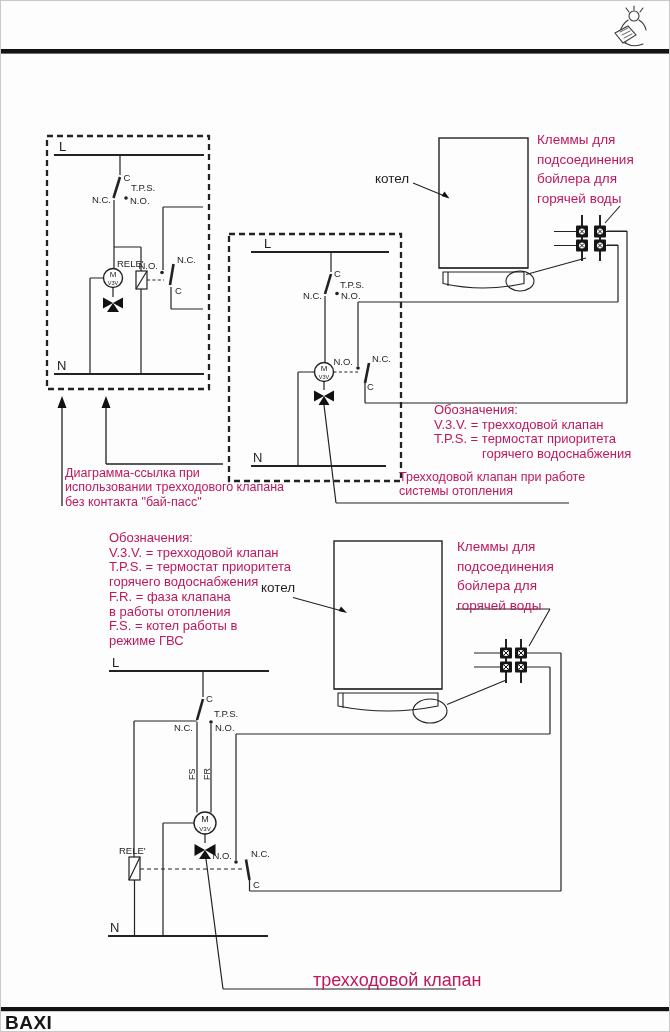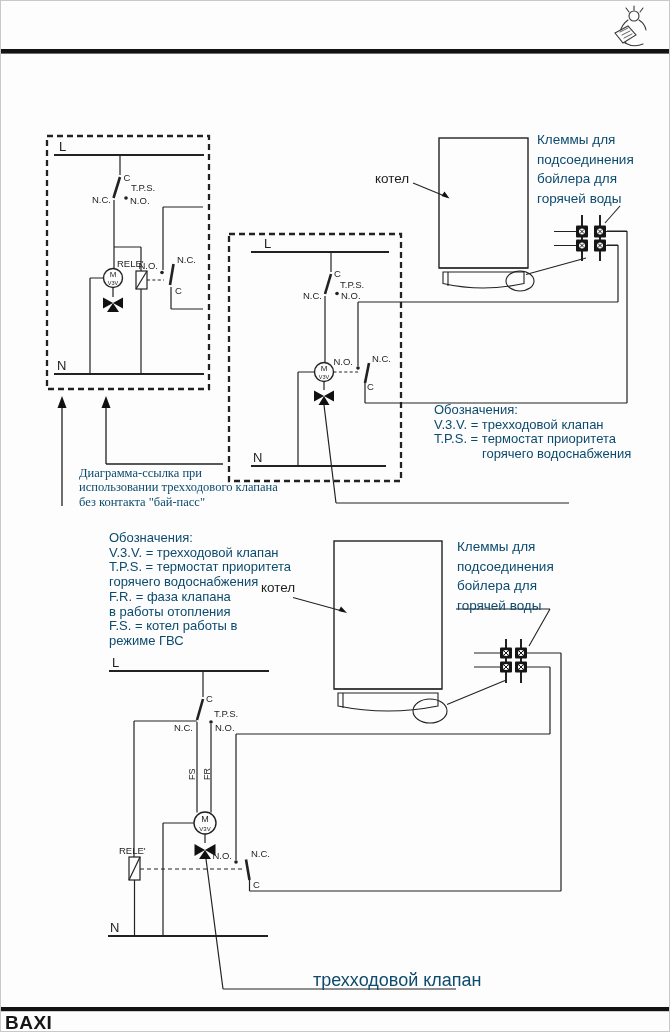--- a/index.html
+++ b/index.html
@@ -2,21 +2,21 @@
 <html><head>
 <meta charset="utf-8">
 <style>
   html,body{margin:0;padding:0;background:#e8e8e8;}
   #page{
     position:relative;width:670px;height:1032px;margin:0 auto;
     background:#fdfdfd;border:1px solid #c9c9c9;box-sizing:border-box;
     overflow:hidden;font-family:"Liberation Sans",sans-serif;color:#1f1f1f;
   }
   #linework{position:absolute;left:0;top:0;}
-  .txt{position:absolute;white-space:nowrap;color:#0c4a6e;}
+  .txt{position:absolute;white-space:nowrap;color:#be185d;}
   .t-terminals{font-size:13.5px;line-height:19.5px;}
   .t-legend{font-size:13px;line-height:14.7px;}
   .t-caption{font-size:12.5px;line-height:14.4px;}
   .t-valve{font-size:18px;}
   .indent{padding-left:48px;}
   .brand{font-size:19px;font-weight:900;letter-spacing:.5px;color:#161616;}
   svg text{font-family:"Liberation Sans",sans-serif;fill:#1f1f1f;}
 </style>
 </head>
 <body>
@@ -243,22 +243,26 @@
     <div>горячей воды</div>
   </div>
 
   <div class="txt t-legend" style="left:433px;top:402px;">
     <div>Обозначения:</div>
     <div>V.3.V. = трехходовой клапан</div>
     <div>T.P.S. = термостат приоритета</div>
     <div class="indent">горячего водоснабжения</div>
   </div>
 
-
-  <div class="txt t-caption" style="left:78px;top:465px;font-family:Liberation Serif, serif;">
+  <div class="txt t-caption" style="left:398px;top:469px;">
+    <div>Трехходовой клапан при работе</div>
+    <div>системы отопления</div>
+  </div>
+
+  <div class="txt t-caption" style="left:64px;top:465px;">
     <div>Диаграмма-ссылка при</div>
     <div>использовании трехходового клапана</div>
     <div>без контакта "бай-пасс"</div>
   </div>
 
   <div class="txt t-legend" style="left:108px;top:530px;">
     <div>Обозначения:</div>
     <div>V.3.V. = трехходовой клапан</div>
     <div>T.P.S. = термостат приоритета</div>
     <div>горячего водоснабжения</div>

